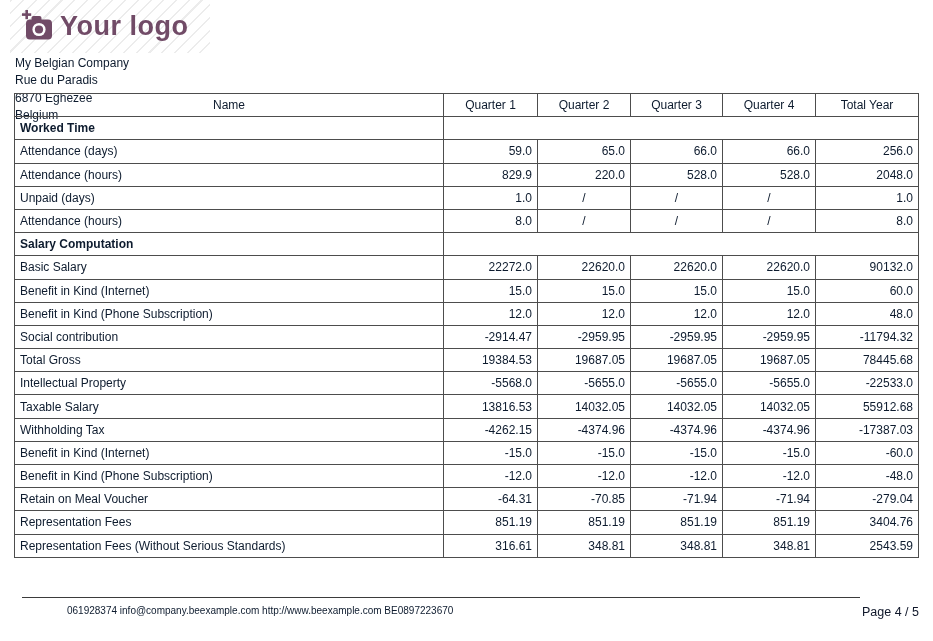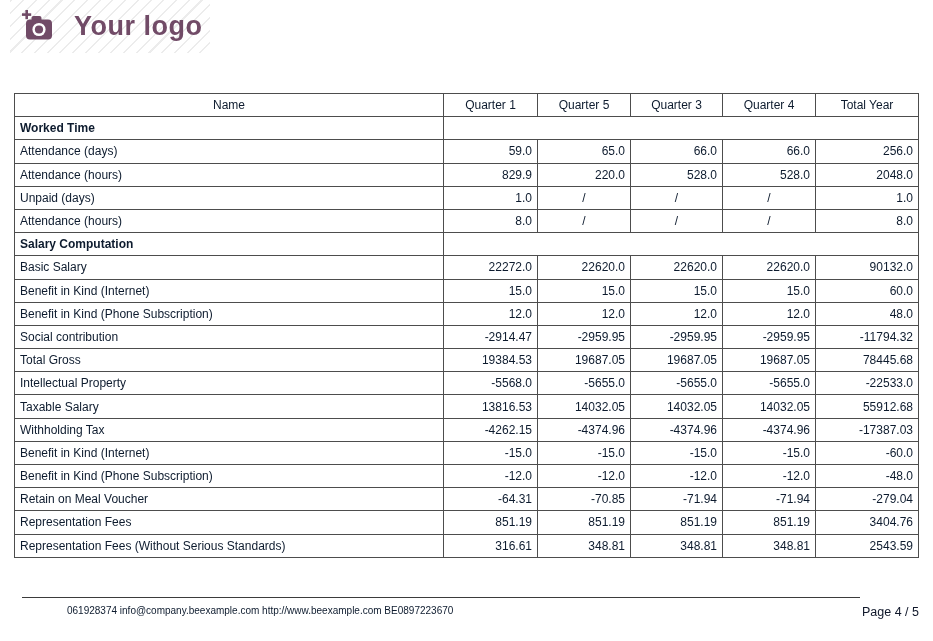--- a/index.html
+++ b/index.html
@@ -10,21 +10,21 @@
   }
   .page {
     position: relative; width: 933px; height: 641px;
     background: #ffffff; overflow: hidden;
   }
 
   
   .logo {
     position: absolute; left: 10px; top: 0px;
     width: 200px; height: 53px;
-    display: flex; align-items: center; gap: 18px;
+    display: flex; align-items: center; gap: 4px;
     padding-left: 12px; box-sizing: border-box;
     background: repeating-linear-gradient(
       135deg,
       rgba(70,70,70,0.10) 0px, rgba(70,70,70,0.10) 1.5px,
       transparent 1.5px, transparent 9px);
   }
   .logo-text { font-size: 27px; font-weight: bold; letter-spacing: 0.5px; }
   .logo svg { display: block; }
 
   
@@ -73,35 +73,41 @@
       <rect x="3.4" y="0" width="2.6" height="9.2" fill="currentColor"></rect>
       <rect x="0" y="3.3" width="9.2" height="2.6" fill="currentColor"></rect>
       <rect x="9.5" y="6" width="10" height="7" rx="2" fill="currentColor"></rect>
       <rect x="4" y="9.5" width="26" height="20" rx="4" fill="currentColor"></rect>
       <circle cx="17" cy="19.5" r="6.6" fill="#ffffff"></circle>
       <circle cx="17" cy="19.5" r="4.1" fill="currentColor"></circle>
     </svg>
     <span class="logo-text">Your logo</span>
   </div>
 
+  <div class="address">
+    <div>My Belgian Company</div>
+    <div>Rue du Paradis</div>
+    <div>6870 Eghezee</div>
+    <div>Belgium</div>
+  </div>
 
   <table class="report-table">
     <colgroup>
       <col style="width:429px">
       <col style="width:94px">
       <col style="width:93px">
       <col style="width:92px">
       <col style="width:93px">
       <col style="width:103px">
     </colgroup>
     <thead>
       <tr>
         <th>Name</th>
         <th>Quarter 1</th>
-        <th>Quarter 5</th>
+        <th>Quarter 2</th>
         <th>Quarter 3</th>
         <th>Quarter 4</th>
         <th>Total Year</th>
       </tr>
     </thead>
     <tbody id="table-body">
         <tr>
           <td class="name-cell section-label">Worked Time</td>
           <td colspan="5"></td>
         </tr>

